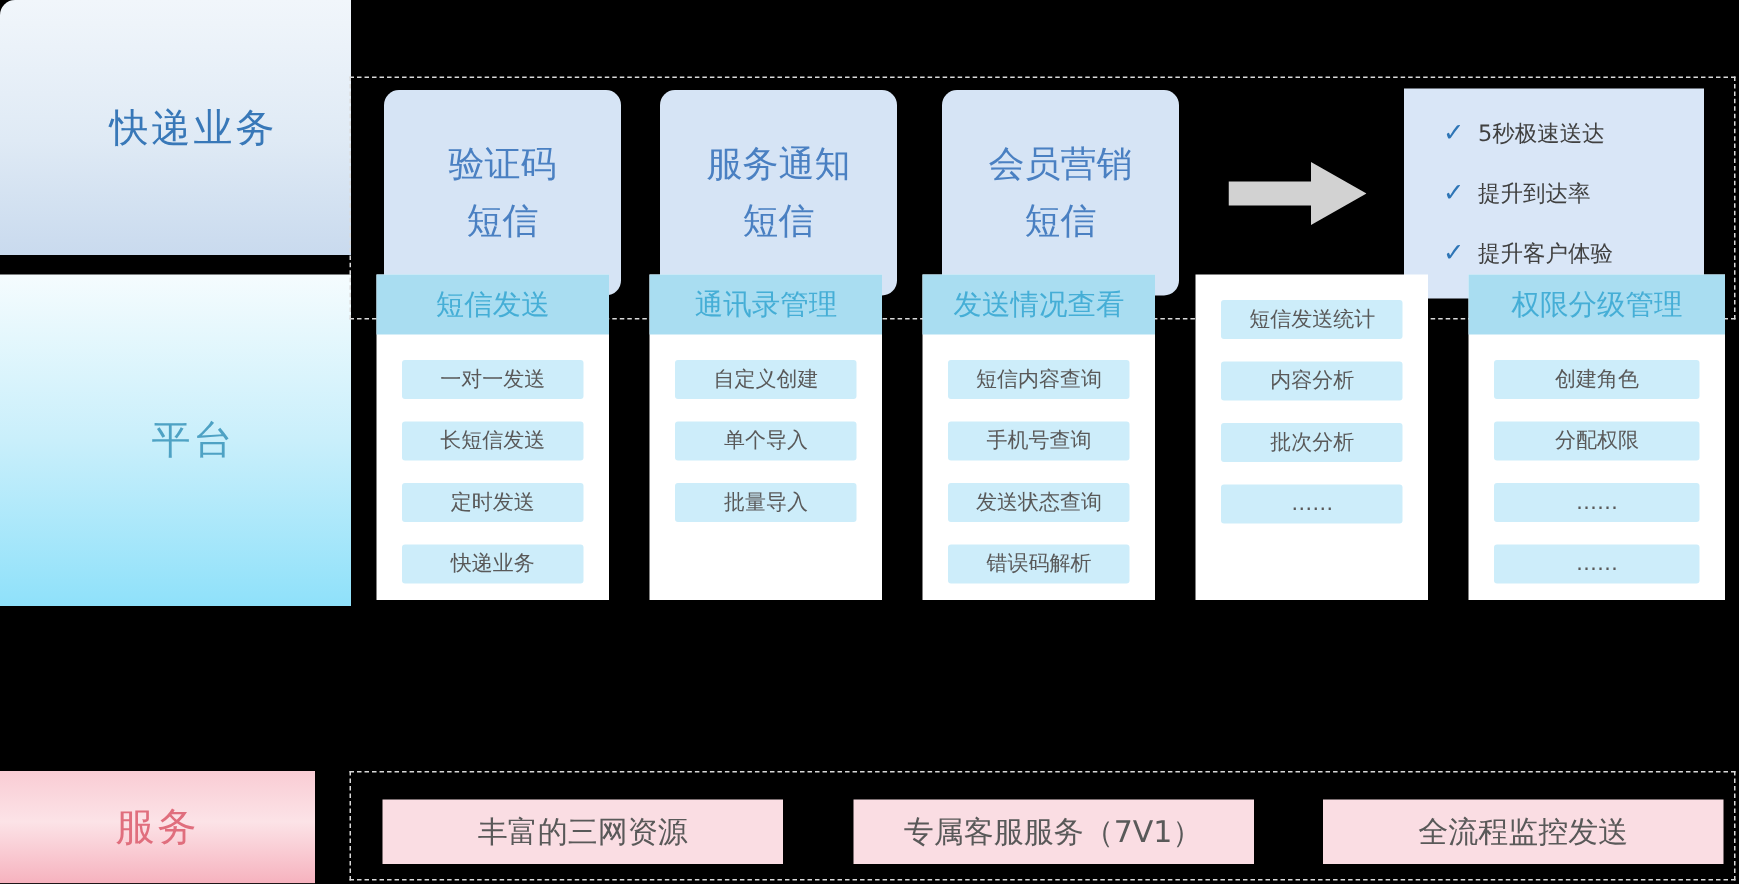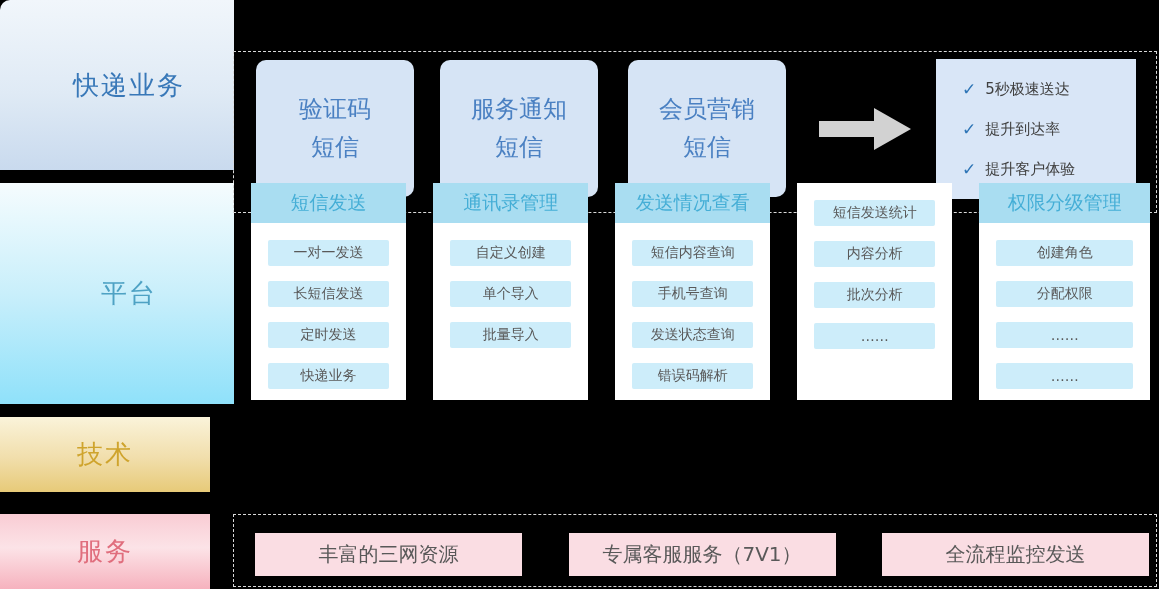--- a/index.html
+++ b/index.html
@@ -113,23 +113,20 @@
 <body>
 
 <div class="canvas">
 
   <div class="side-box side-business">
     <span>快递业务</span>
   </div>
   <div class="side-box side-platform">
     <span>平台</span>
   </div>
-  <div class="side-box side-tech">
-    <span>技术</span>
-  </div>
   <div class="side-box side-service">
     <span>服务</span>
   </div>
 
   <div class="dashed sec-business">
     <div class="sms-card sms-1">
       <span>验证码
 短信</span>
     </div>
     <div class="sms-card sms-2">

